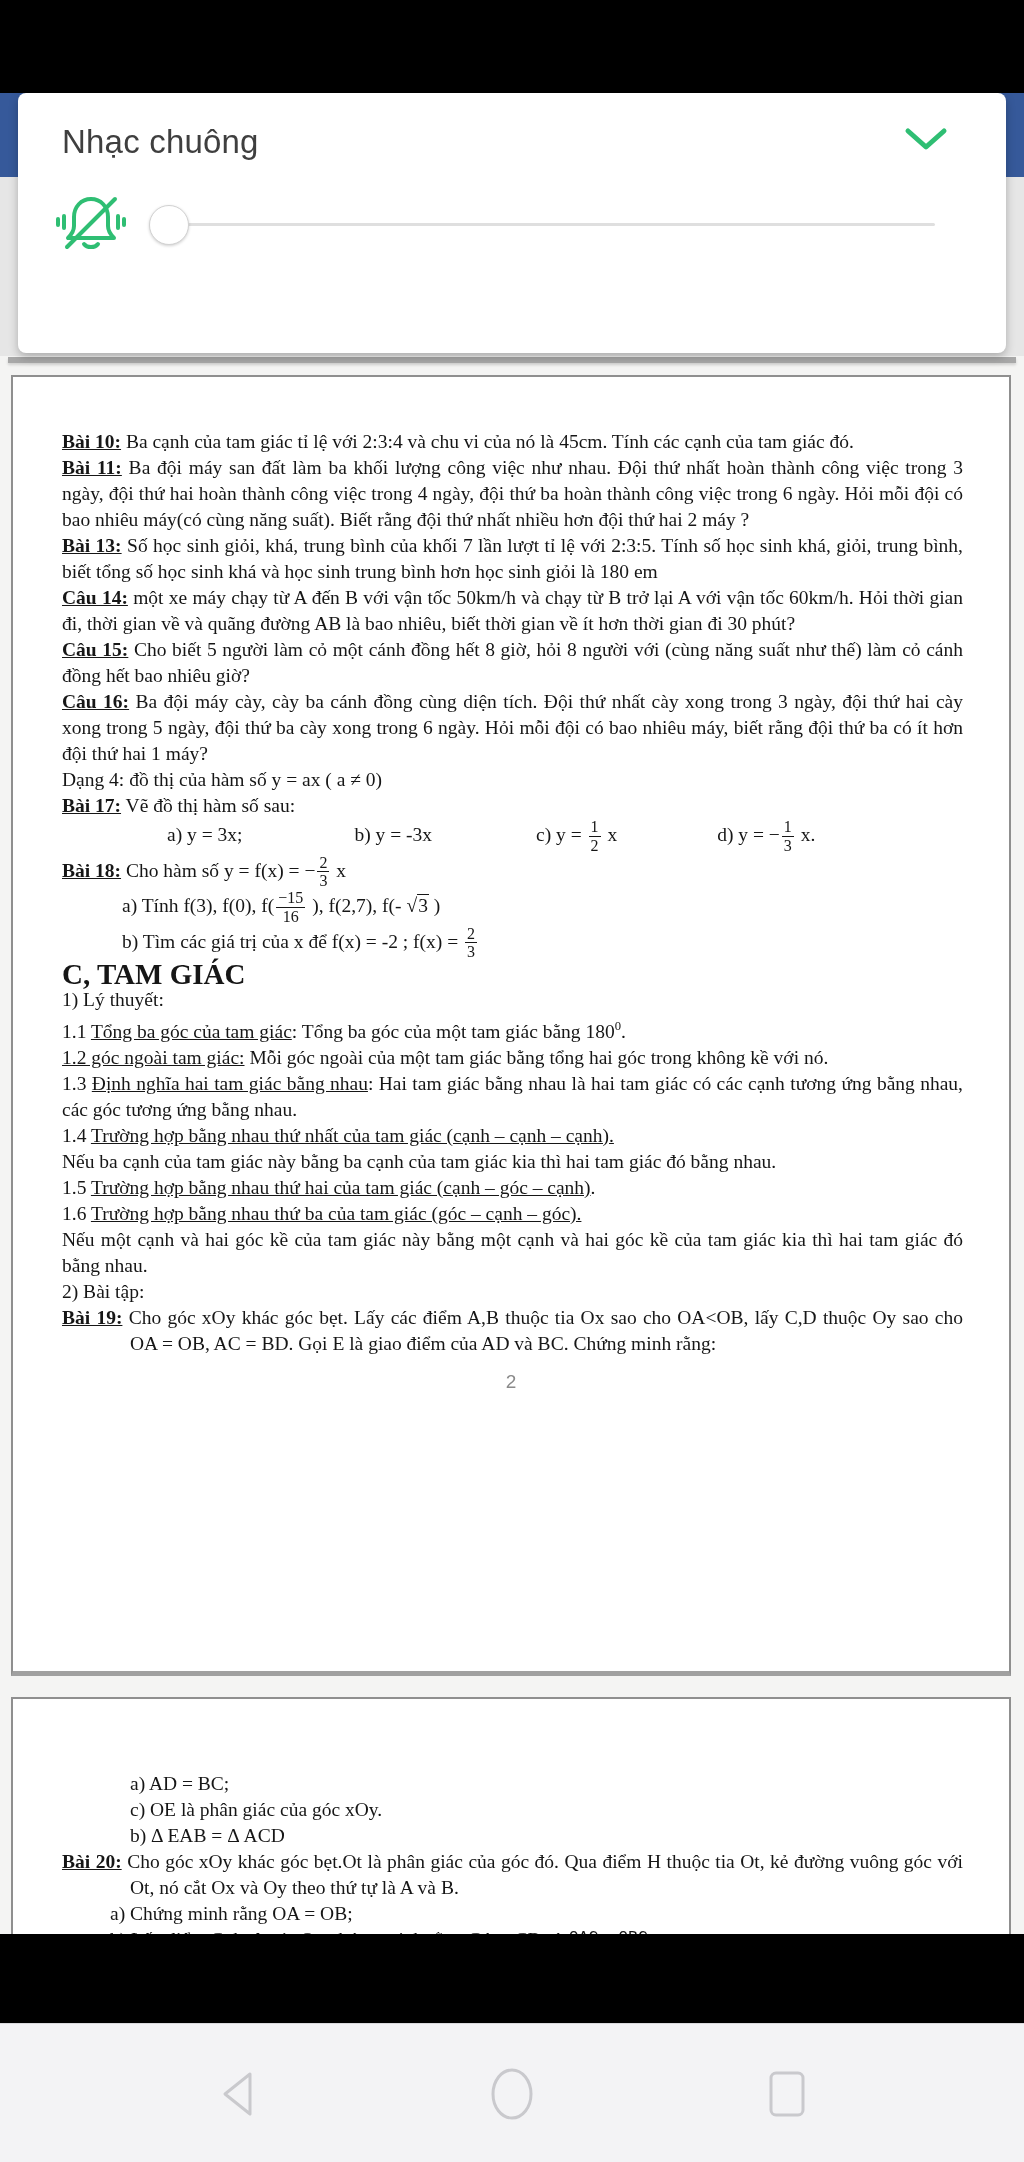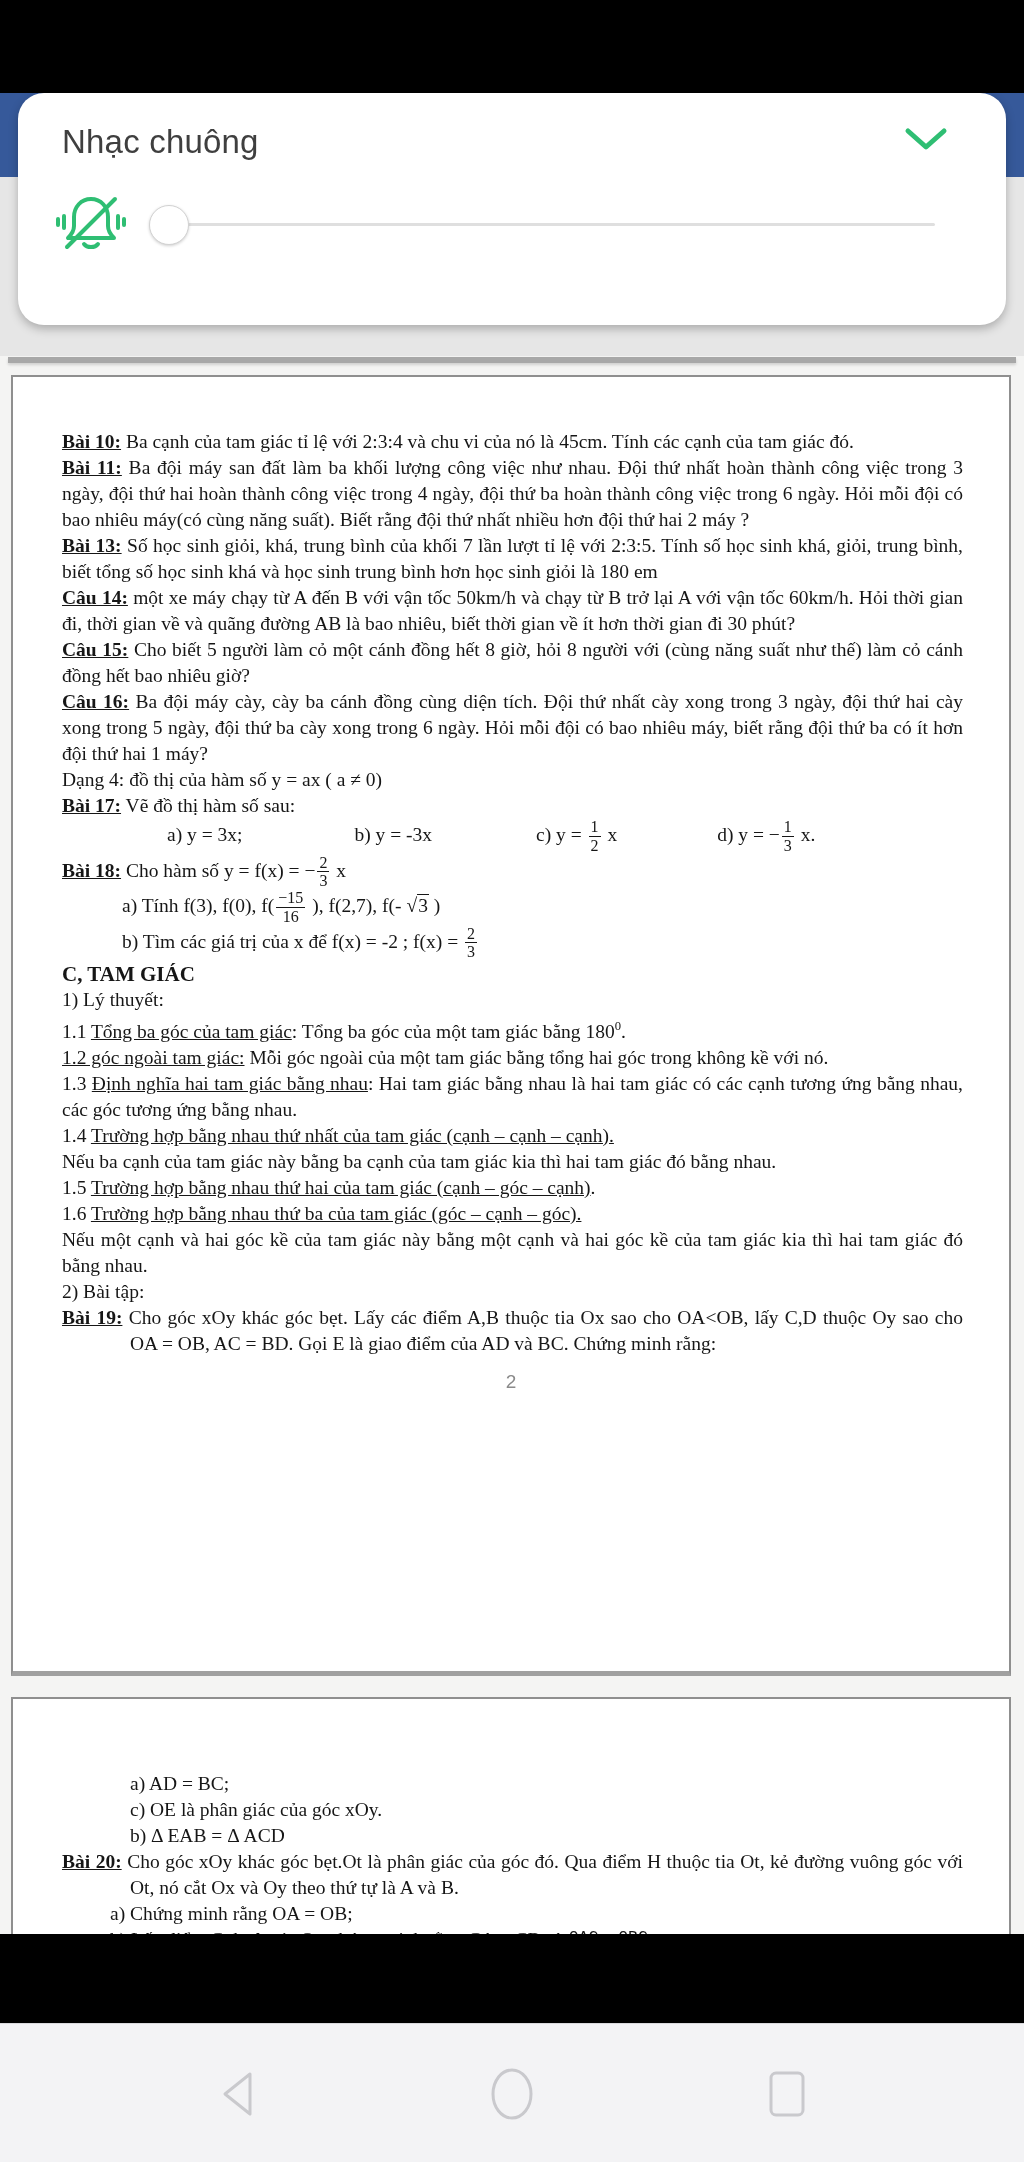--- a/index.html
+++ b/index.html
@@ -11,21 +11,21 @@
   .status-bar{left:0;top:0;width:1024px;height:93px;background:#000;}
   .blue-band{left:0;top:93px;width:1024px;height:84px;background:#36599a;}
   .gray-band{left:0;top:177px;width:1024px;height:179px;background:#e6e6e6;}
   .bottom-black{left:0;top:1934px;width:1024px;height:89px;background:#000;z-index:6;}
   .nav-bar{left:0;top:2023px;width:1024px;height:139px;background:#f3f3f5;z-index:7;
            display:flex;align-items:center;justify-content:center;gap:215px;
            border-top:1px solid #d9d9dc;}
   .nav-btn{width:60px;height:60px;display:flex;align-items:center;justify-content:center;}
 
   
-  .volume-card{left:18px;top:93px;width:988px;height:232px;background:#fff;border-radius:26px;
+  .volume-card{left:18px;top:93px;width:988px;height:260px;background:#fff;border-radius:8px;
                box-shadow:0 4px 10px rgba(0,0,0,.25);z-index:5;}
   .vp-title{position:absolute;left:44px;top:30px;font-size:33px;color:#3f3f3f;letter-spacing:.2px;}
   .vp-chevron{position:absolute;right:58px;top:34px;}
   .vp-bell{position:absolute;left:38px;top:96px;}
   .vp-track{position:absolute;left:150px;top:130px;width:767px;height:3px;background:#dfdfdf;border-radius:2px;}
   .vp-thumb{position:absolute;left:131px;top:112px;width:38px;height:38px;border-radius:50%;
             background:#fff;border:1.5px solid #d2d2d2;box-shadow:0 1px 3px rgba(0,0,0,.18);}
 
   
   .doc-area{left:0;top:356px;width:1024px;height:1578px;background:#f4f4f3;overflow:hidden;z-index:1;}
@@ -33,21 +33,21 @@
                   box-shadow:0 2px 3px rgba(0,0,0,.15);}
   .page{position:absolute;left:11px;width:1000px;background:#fff;border:2px solid #8f8f8f;
         box-sizing:border-box;overflow:hidden;}
   .page1{top:19px;height:1301px;border-bottom:5px solid #a0a0a0;}
   .page2{top:1341px;height:620px;}
   .page-inner{padding:24px 46px 0 49px;font-family:"Liberation Serif","DejaVu Serif",serif;
               font-size:19.5px;line-height:26px;color:#161616;margin-top:28px;}
   .page2 .page-inner{padding-top:44px;}
   .para{text-align:justify;}
   .para.b{font-weight:normal;}
-  .para.lg{font-size:21px;font-weight:bold;text-align:left;}
+  .para.lg{font-size:29px;font-weight:bold;text-align:left;}
   .para.row{white-space:nowrap;text-align:left;}
   .para.hang{padding-left:68px;text-indent:-68px;}
   .para .b{font-weight:bold;}
   .para .u{text-decoration:underline;}
   .gap{display:inline-block;}
   .frac{display:inline-flex;flex-direction:column;align-items:center;vertical-align:middle;
         line-height:1.05;font-size:.82em;margin:0 2px;text-indent:0;}
   .frac .num{border-bottom:1.3px solid currentColor;padding:0 2px;}
   .frac .den{padding-top:1px;}
   .sqrt .rad{border-top:1.4px solid currentColor;padding:0 1px;}

